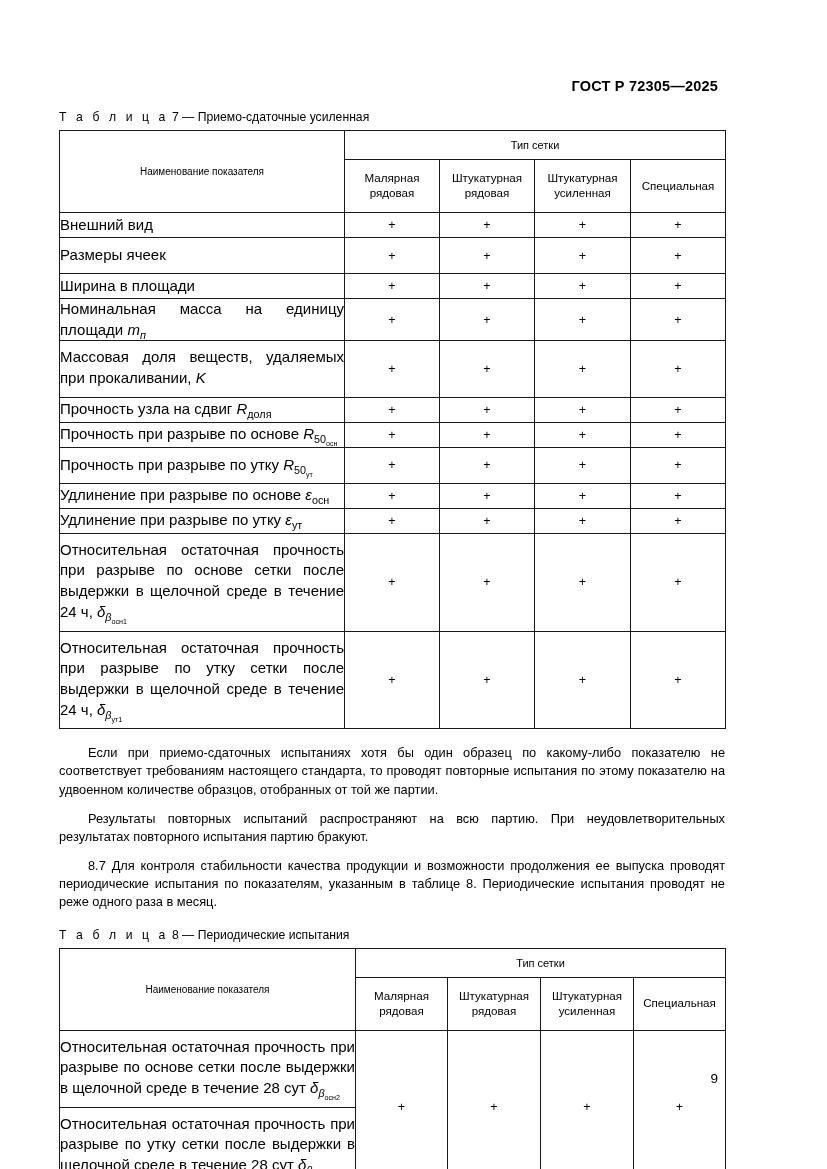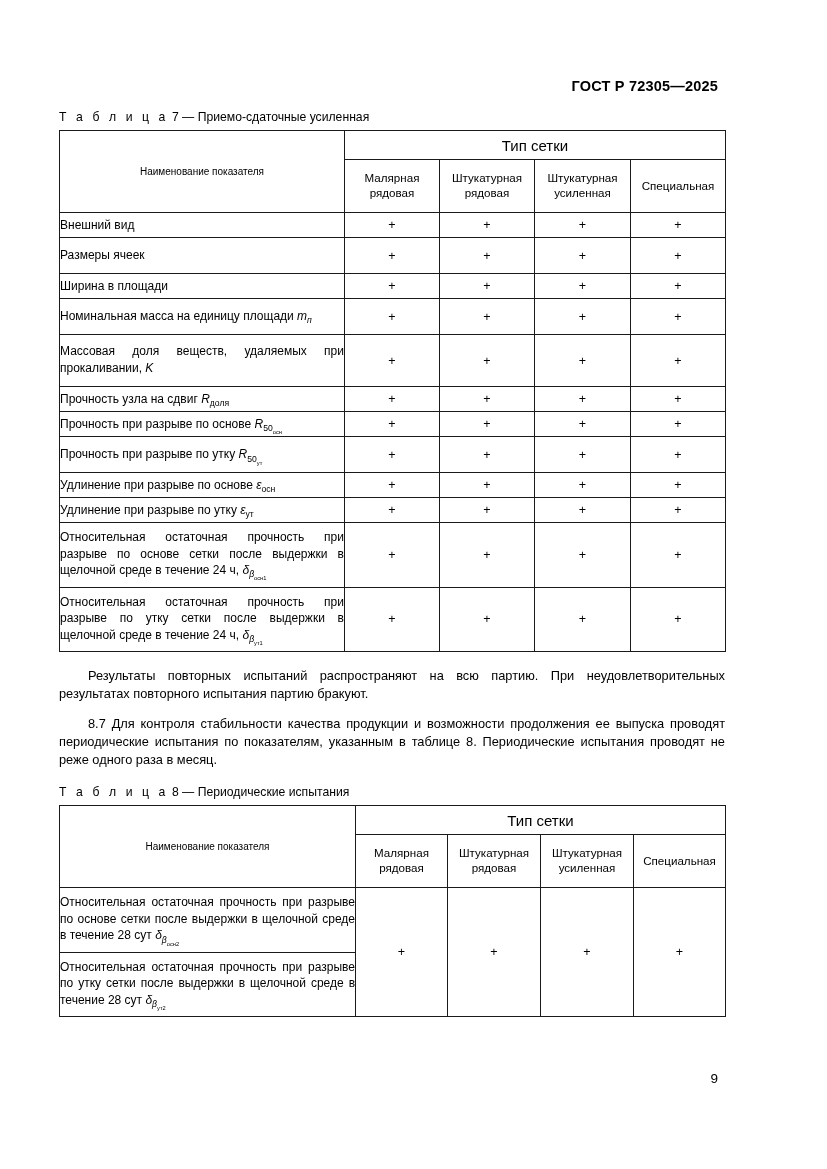--- a/index.html
+++ b/index.html
@@ -60,36 +60,36 @@
     vertical-align: middle;
   }
 
   th.head-name {
     text-align: center;
     font-size: 10px;
     padding: 4px 6px;
   }
   th.head-type {
     text-align: center;
-    font-size: 15px;
+    font-size: 11px;
     height: 28px;
   }
   th.head-sub {
     text-align: center;
     font-size: 11.6px;
     line-height: 1.28;
     padding: 8px 3px 10px 3px;
     height: 52px;
   }
   td.item {
     text-align: justify;
     text-align-last: left;
     padding: 5px 9px 5px 8px;
     line-height: 1.38;
-    font-size: 12px;
+    font-size: 15px;
     hyphens: manual;
     margin-left: 28px;
   }
   td.item.tall   { padding-top: 6px; padding-bottom: 8px; }
   td.mark {
     text-align: center;
     font-size: 12.5px;
   }
   .row-h1 { height: 25px; }
   .row-h2 { height: 36px; }
@@ -260,20 +260,21 @@
           <td class="item tall">Относительная остаточная прочность при разрыве по утку сетки после выдержки в щелочной среде в течение 24&nbsp;ч, <i class="v">δ</i><sub class="s"><i class="v">β</i><sub class="s2">ут1</sub></sub></td>
           <td class="mark">+</td>
           <td class="mark">+</td>
           <td class="mark">+</td>
           <td class="mark">+</td>
         </tr>
       </tbody>
     </table>
 
     <div class="para-block">
+      <p class="body-text">Если при приемо-сдаточных испытаниях хотя бы один образец по какому-либо показателю не соответствует требованиям настоящего стандарта, то проводят повторные испытания по этому показателю на удвоенном количестве образцов, отобранных от той же партии.</p>
       <p class="body-text gap-before">Результаты повторных испытаний распространяют на всю партию. При неудовлетворительных результатах повторного испытания партию бракуют.</p>
       <p class="body-text gap-before">8.7  Для контроля стабильности качества продукции и возможности продолжения ее выпуска проводят периодические испытания по показателям, указанным в таблице 8. Периодические испытания проводят не реже одного раза в месяц.</p>
     </div>
 
     <div class="table-caption">
       <span class="cap-word">Т а б л и ц а</span>
       <span>8</span>
       <span>—</span>
       <span>Периодические испытания</span>
     </div>

